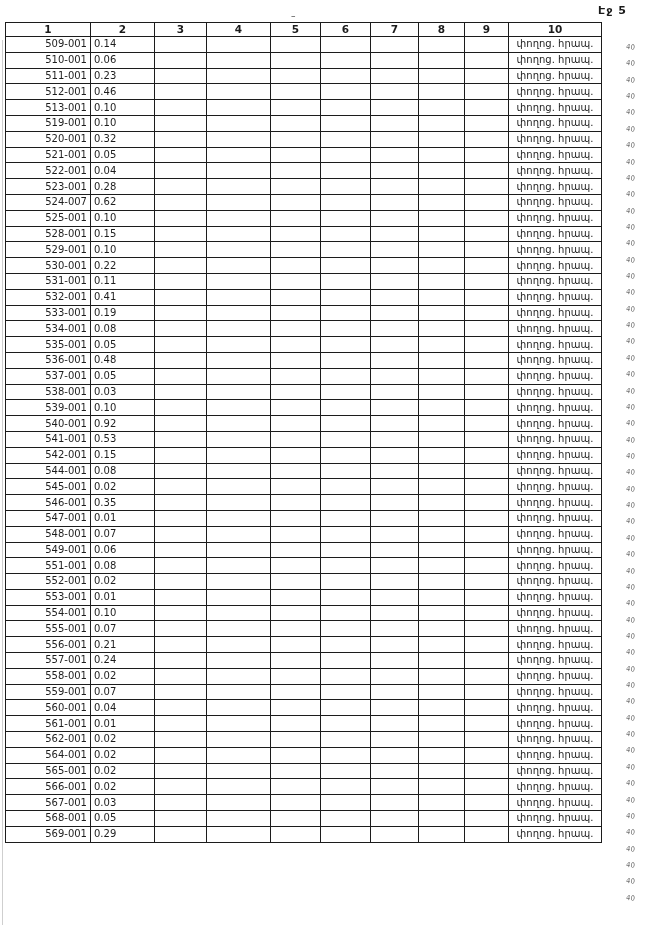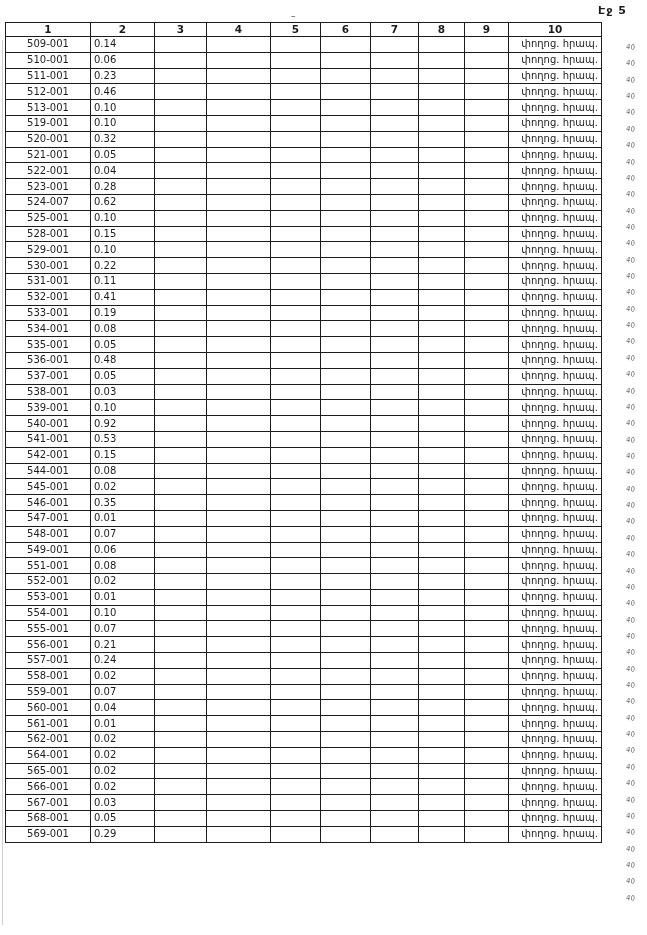--- a/index.html
+++ b/index.html
@@ -34,24 +34,24 @@
     overflow:hidden;
     white-space:nowrap;
     color:#1d1d1d;
   }
   table.doc th{
     font-weight:bold;
     text-align:center;
     font-size:10.5px;
     height:13px;
   }
-  td.c1{text-align:center;}
+  td.c1{text-align:right;}
   td.c2{text-align:left;}
   td.c10{
-    text-align:right;
+    text-align:center;
     font-size:9.5px;
     font-style:normal;
     color:#222;
     margin-left:32px;
   }
   .margin-strip{
     position:absolute;top:40px;left:626px;
     width:20px;
     display:flex;flex-direction:column;
   }

